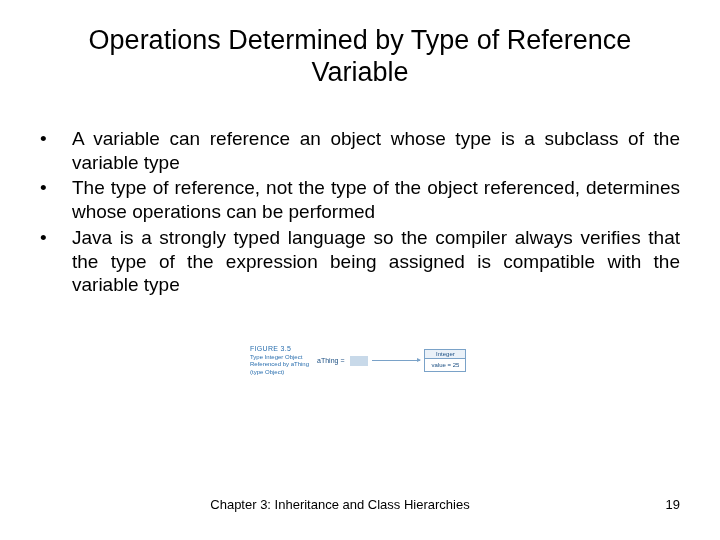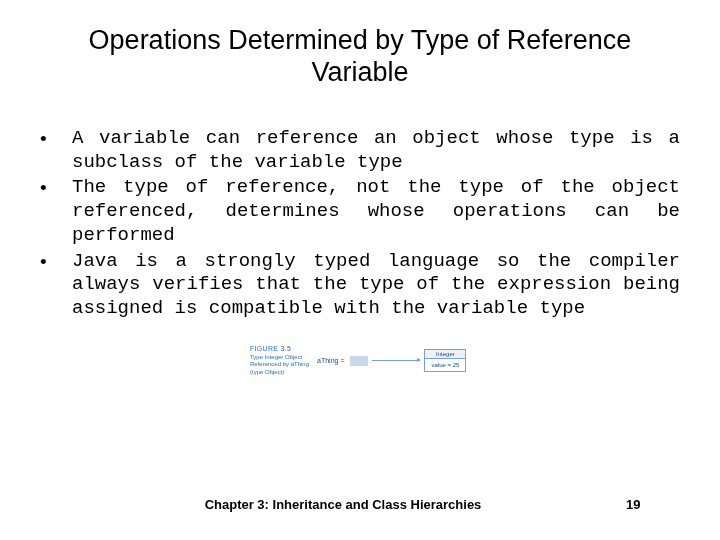--- a/index.html
+++ b/index.html
@@ -38,21 +38,20 @@
     margin-top: 2px;
   }
   .dot {
     flex: 0 0 auto;
     width: 32px;
     text-align: left;
   }
   .txt {
     flex: 1 1 auto;
     text-align: justify;
-    font-family: Liberation Mono, monospace;
   }
   .figure {
     position: absolute;
     left: 250px;
     top: 345px;
     font-family: "Helvetica Neue", Arial, sans-serif;
   }
   .fig-row {
     display: flex;
     align-items: center;
@@ -113,32 +112,32 @@
     text-align: center;
     background: #eaf1f8;
   }
   .obj-body {
     padding: 3px 6px;
   }
   .footer {
     position: absolute;
     bottom: 28px;
     left: 0;
-    right: 4px;
+    right: 10px;
     display: flex;
     font-size: 13px;
-    font-weight: bold;
   }
   .footer-center {
     flex: 1;
     text-align: center;
     padding-left: 60px;
   }
   .footer-right {
     width: 60px;
+    text-align: right;
     padding-right: 30px;
   }
 </style>
 </head>
 <body>
 
 <div class="slide">
 
   <div class="title">Operations Determined by Type of Reference Variable</div>
 

